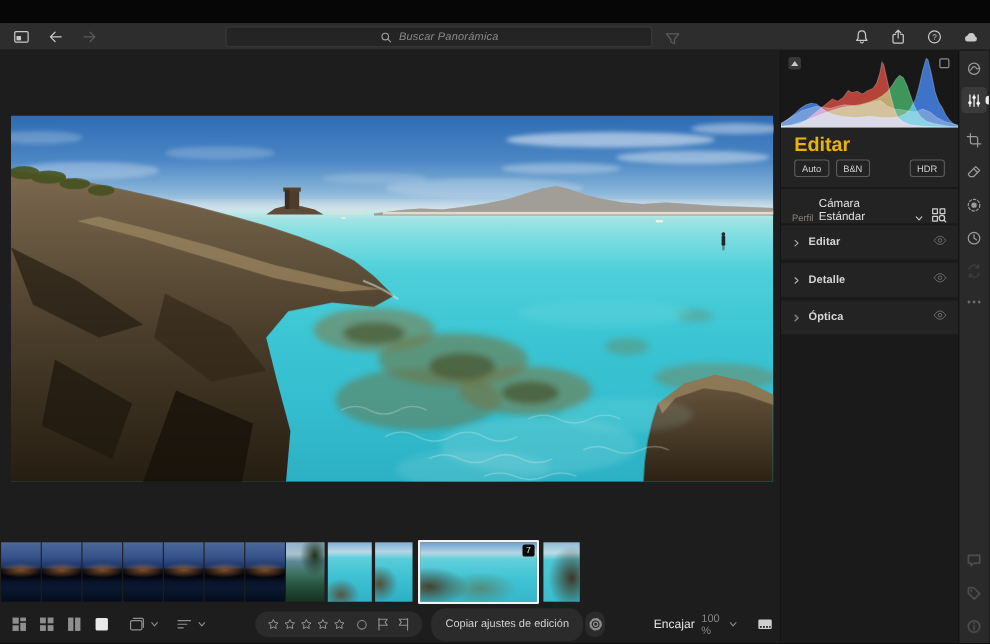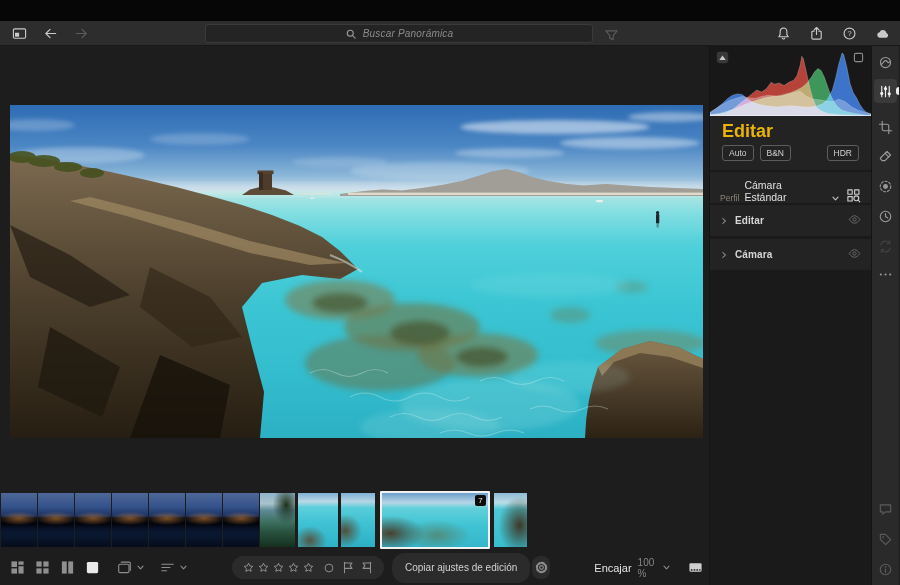--- a/index.html
+++ b/index.html
@@ -507,26 +507,38 @@
                 <path d="M1.5 8 C3.5 4.8 6 3.4 8 3.4 S12.5 4.8 14.5 8 C12.5 11.2 10 12.6 8 12.6 S3.5 11.2 1.5 8 Z"></path>
                 <circle cx="8" cy="8" r="2"></circle>
               </svg></span>
           </div>
           <div class="section">
             <span class="icon" style="color:#b2b2b2">
               <svg width="8" height="8" viewBox="0 0 16 16" fill="none" stroke="currentColor" stroke-width="2" stroke-linecap="round" stroke-linejoin="round">
                 <path d="M5.5 3 L11 8 L5.5 13"></path>
               </svg>
             </span>
-            <span class="seclabel">Cámara</span>
+            <span class="seclabel">Detalle</span>
             <span class="seceye"><svg width="13" height="13" viewBox="0 0 16 16" fill="none" stroke="currentColor" stroke-width="1.1">
                 <path d="M1.5 8 C3.5 4.8 6 3.4 8 3.4 S12.5 4.8 14.5 8 C12.5 11.2 10 12.6 8 12.6 S3.5 11.2 1.5 8 Z"></path>
                 <circle cx="8" cy="8" r="2"></circle>
               </svg></span>
           </div>
+          <div class="section">
+            <span class="icon" style="color:#b2b2b2">
+              <svg width="8" height="8" viewBox="0 0 16 16" fill="none" stroke="currentColor" stroke-width="2" stroke-linecap="round" stroke-linejoin="round">
+                <path d="M5.5 3 L11 8 L5.5 13"></path>
+              </svg>
+            </span>
+            <span class="seclabel">Óptica</span>
+            <span class="seceye"><svg width="13" height="13" viewBox="0 0 16 16" fill="none" stroke="currentColor" stroke-width="1.1">
+                <path d="M1.5 8 C3.5 4.8 6 3.4 8 3.4 S12.5 4.8 14.5 8 C12.5 11.2 10 12.6 8 12.6 S3.5 11.2 1.5 8 Z"></path>
+                <circle cx="8" cy="8" r="2"></circle>
+              </svg></span>
+          </div>
         </div>
     </div>
 
     <div class="rail" id="rail">
         <div class="rail-btn" style="margin-bottom: 5px;">
           <svg width="15" height="15" viewBox="0 0 16 16" fill="none" stroke="currentColor" stroke-width="1.2" stroke-linecap="round" stroke-linejoin="round">
             <circle cx="8" cy="8" r="5.4"></circle>
             <path d="M3.7 9.7 C5.6 9.7 5.6 6 8 6 S10.4 9.7 12.3 7.3"></path>
           </svg>
         </div>

